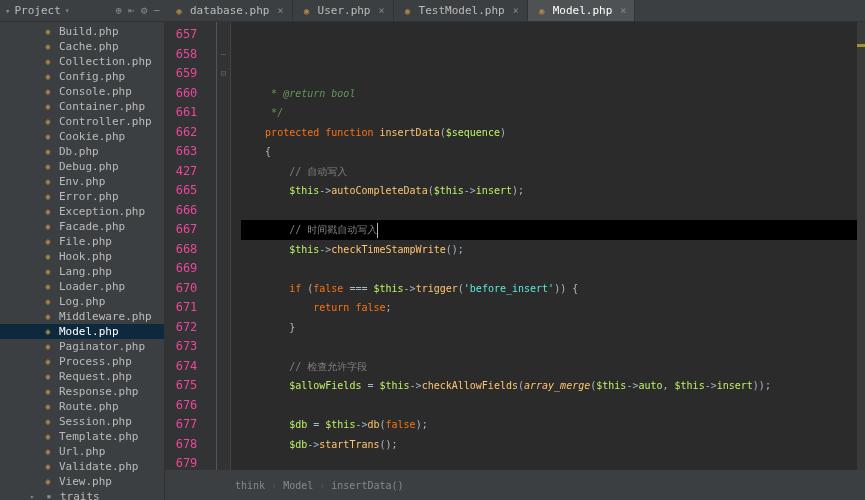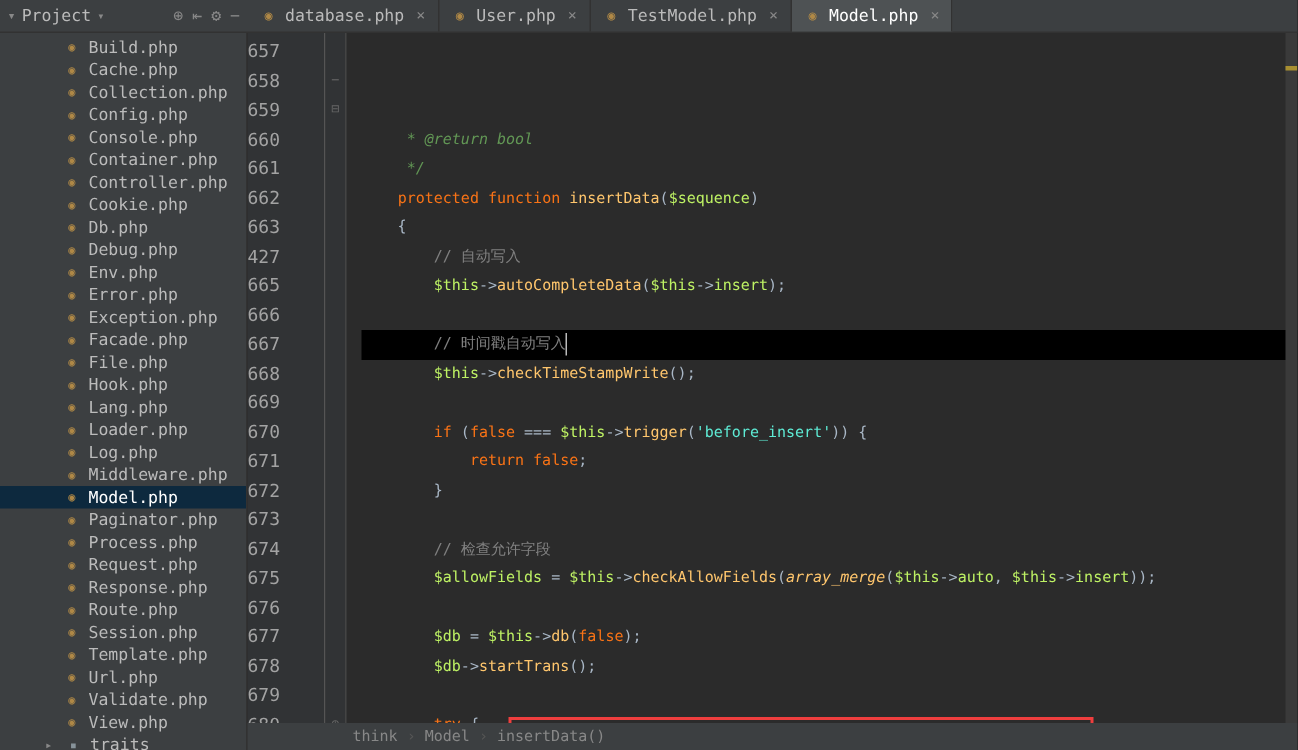--- a/index.html
+++ b/index.html
@@ -18,35 +18,35 @@
 .tree{padding:2px 0}
 .tree-item{display:flex;align-items:center;padding:1px 0 1px 42px;gap:5px;font-size:11px;color:#bbb;white-space:nowrap;cursor:pointer}
 .tree-item.selected{background:#0d293e;color:#fff}
 .tree-item.l2{padding-left:30px}
 .file-icon{width:12px;height:12px;display:flex;align-items:center;justify-content:center;font-size:8px}
 .php-icon{color:#af8846}
 .folder-icon{color:#87939a}
 .arrow{width:8px;color:#888;font-size:8px}
 .editor-wrap{flex:1;display:flex;flex-direction:column;background:#2b2b2b}
 .editor{flex:1;display:flex;overflow:hidden;position:relative}
-.gutter{width:52px;background:#313335;text-align:left;padding:3px 8px 0 0;color:#a3a3a3;font-size:12px;line-height:19.5px;border-right:1px solid #555}
+.gutter{width:52px;background:#313335;text-align:center;padding:3px 8px 0 0;color:#ec4899;font-size:12px;line-height:19.5px;border-right:1px solid #555}
 .fold-col{width:14px;background:#313335;padding-top:3px;line-height:19.5px;text-align:center;color:#666;font-size:9px;border-right:1px solid #444}
 .code{flex:1;padding:3px 0 0 10px;font-size:10px;line-height:19.5px;white-space:pre;position:relative}
 .line{height:19.5px}
 .line.hl{background:#000000}
 .k{color:#f97316}
 .fn{color:#ffc66d}
 .s{color:#5eead4}
 .v{color:#bef264}
 .c{color:#808080}
 .d{color:#629755;font-style:italic}
 .p{color:#a9b7c6}
 .red-box{position:absolute;border:2px solid #ef3e3e;left:108px;top:456px;width:390px;height:18px;pointer-events:none}
 .caret{display:inline-block;width:1px;height:15px;background:#bbb;vertical-align:middle}
-.breadcrumb{height:18px;background:#3c3f41;display:flex;align-items:center;padding-left:70px;font-size:10px;color:#888;gap:6px}
+.breadcrumb{height:30px;background:#3c3f41;display:flex;align-items:center;padding-left:70px;font-size:10px;color:#888;gap:6px}
 .mini-map{position:absolute;right:0;top:0;width:8px;height:100%;background:#3a3a3a}
 .mini-marker{position:absolute;right:0;width:8px;height:3px;background:#a88f31}
 </style>
 </head>
 <body>
 
 <div class="top-bar">
   <div class="project-header">
     <span style="color:#888;font-size:9px">▾</span>
     <span class="project-label">Project</span>

